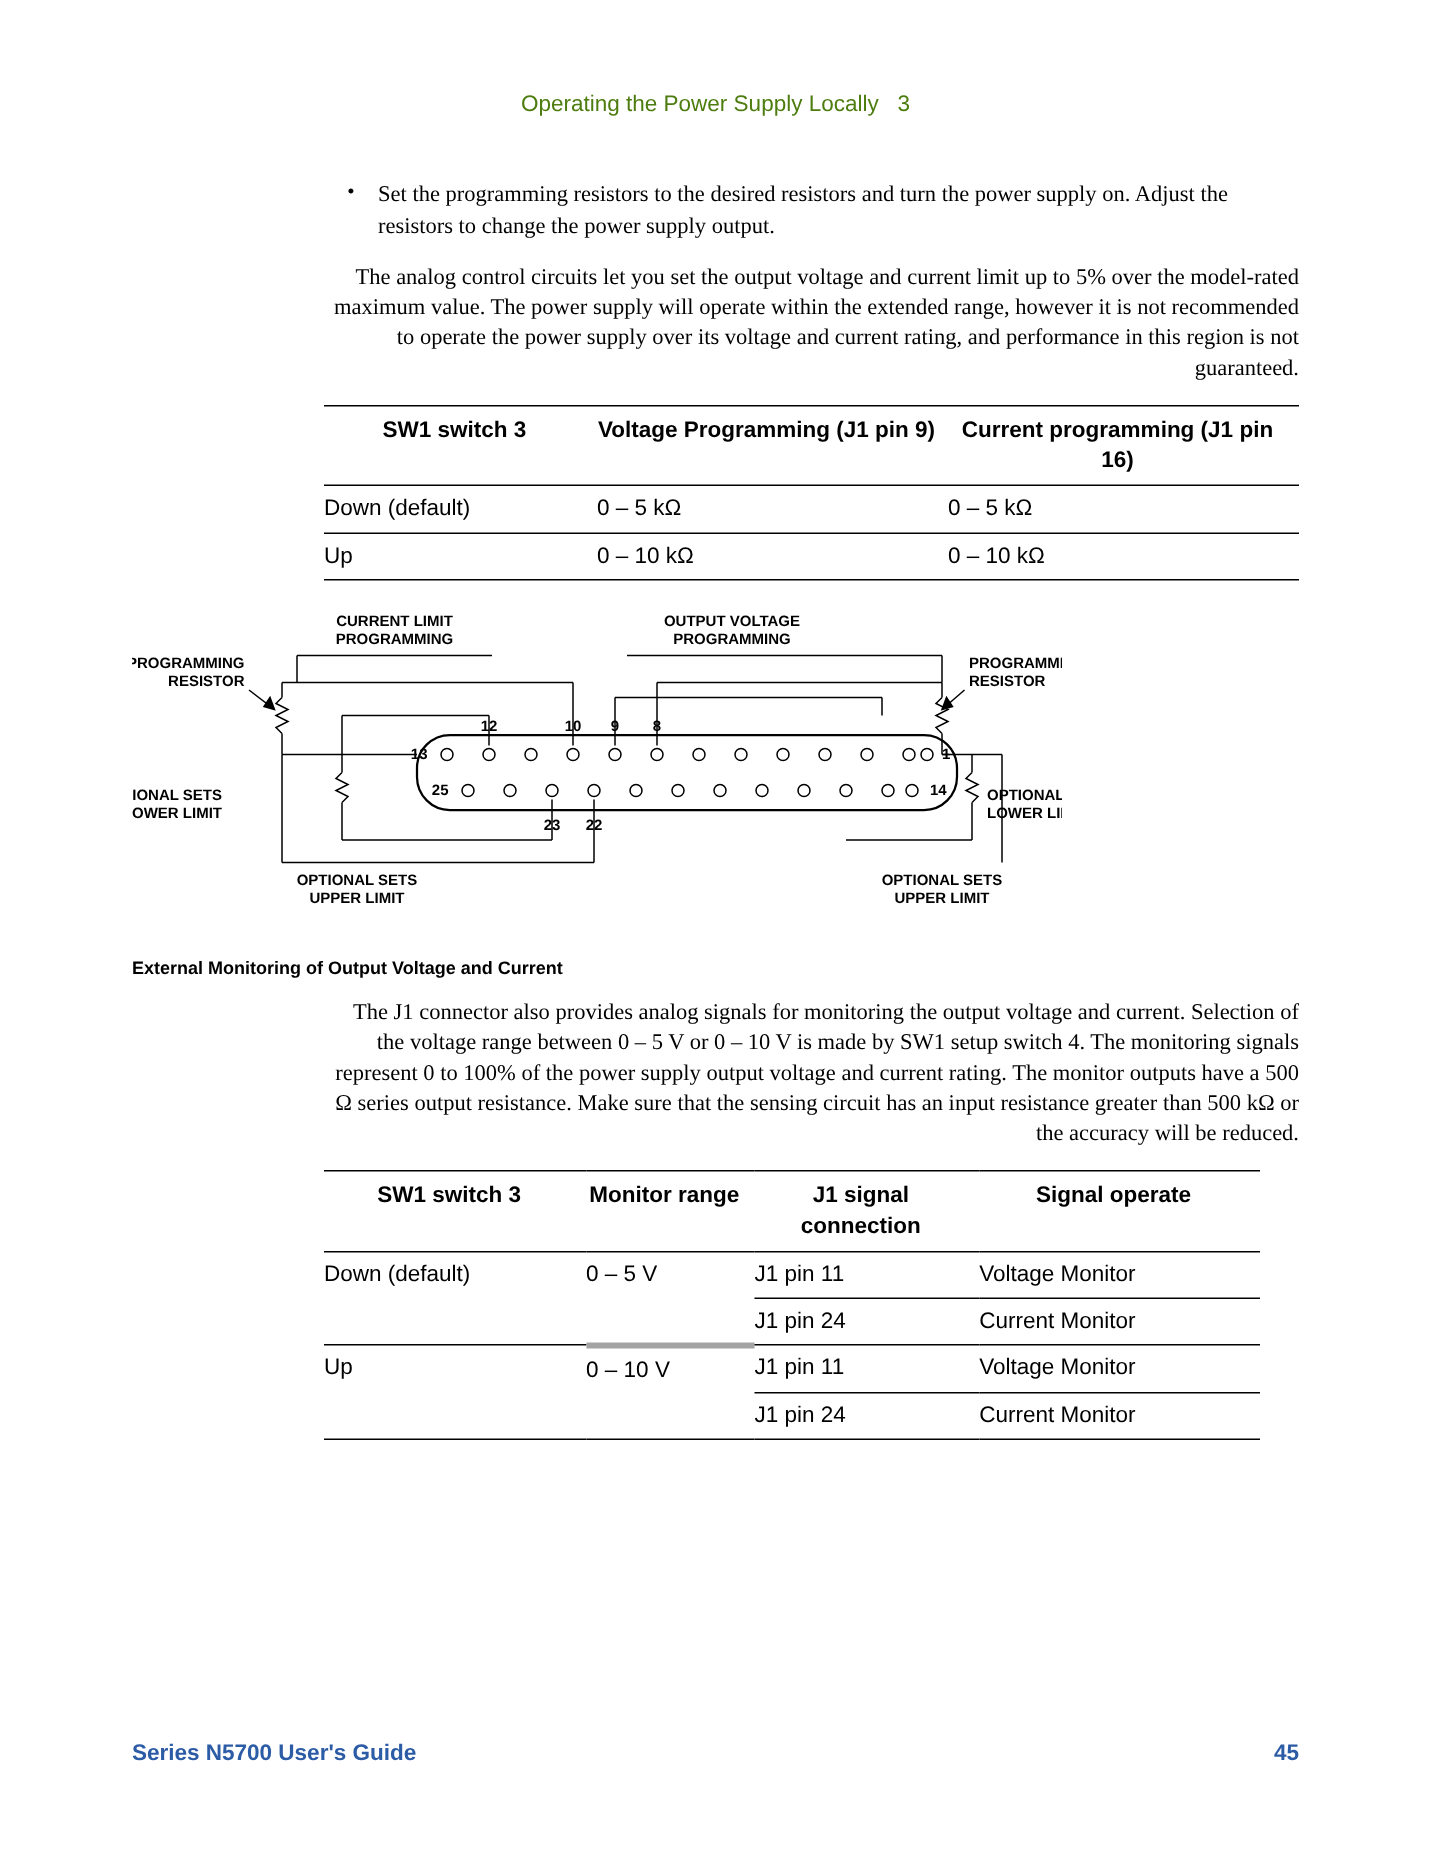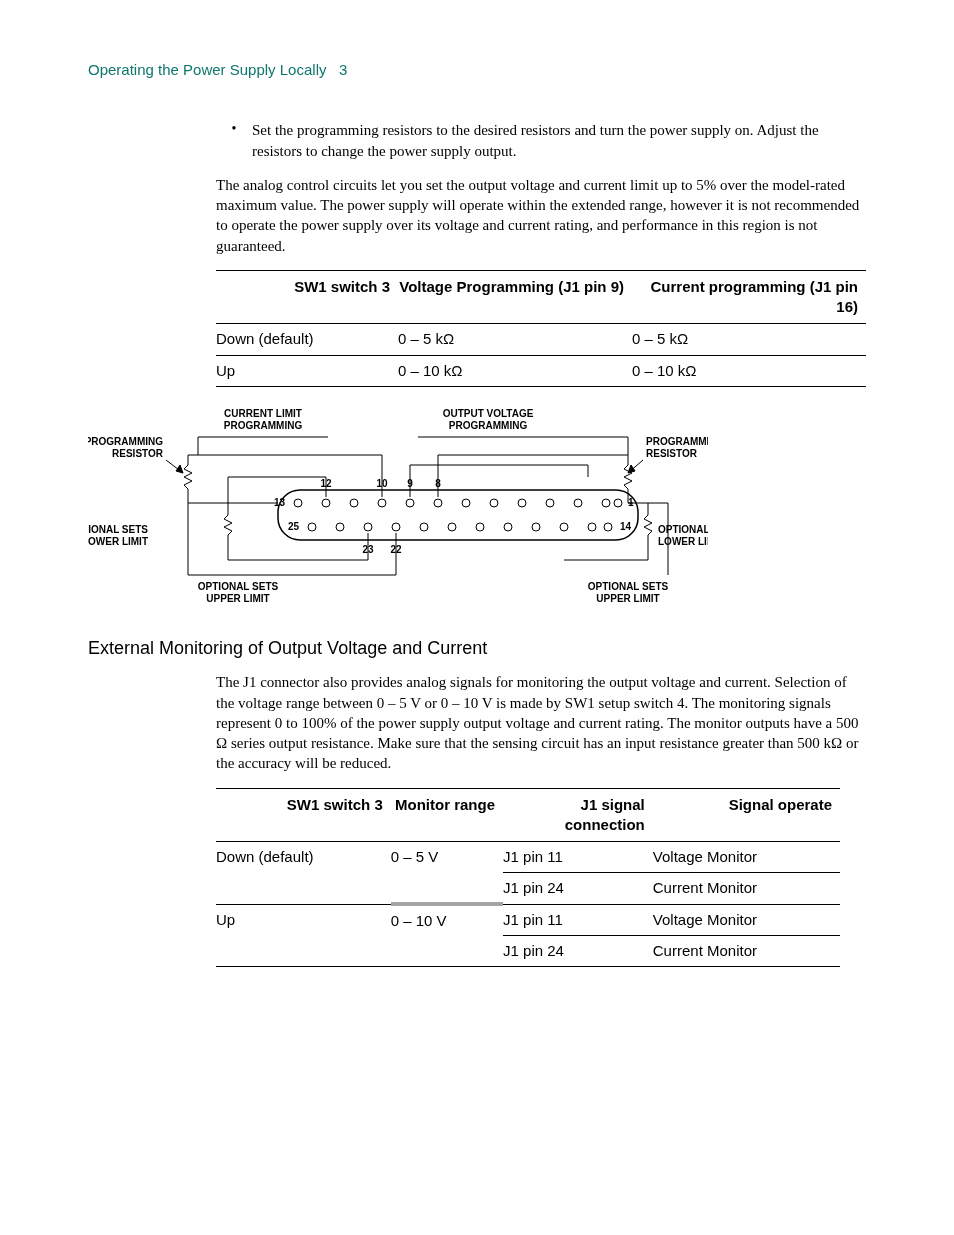--- a/index.html
+++ b/index.html
@@ -14,23 +14,23 @@
     font-size: 15px;
     line-height: 1.35;
   }
   .page {
     padding: 60px 88px 40px 88px;
     box-sizing: border-box;
     height: 100%;
     position: relative;
   }
   .running-header {
-    text-align: left;
+    text-align: center;
     font-family: 'Arial Narrow', Arial, sans-serif;
-    color: #0f766e;
+    color: #4d7c0f;
     font-size: 15px;
     margin-bottom: 40px;
   }
   .content-block {
     margin-left: 128px;
   }
   .bullet-row {
     display: flex;
     margin-bottom: 14px;
   }
@@ -38,45 +38,46 @@
     width: 36px;
     text-align: center;
     flex: 0 0 36px;
     font-size: 14px;
   }
   .bullet-text {
     flex: 1;
   }
   .para {
     margin: 0 0 14px 0;
+    text-align: right;
   }
   table.data {
     border-collapse: collapse;
     width: 100%;
     font-family: 'Arial Narrow', Arial, sans-serif;
     font-size: 15px;
     margin: 8px 0 18px 0;
   }
   table.data th {
-    text-align: right;
+    text-align: center;
     font-weight: bold;
     padding: 6px 8px 6px 0;
     border-top: 1.5px solid #000;
     border-bottom: 1px solid #000;
     vertical-align: top;
   }
   table.data td {
     padding: 5px 8px 5px 0;
     border-bottom: 1px solid #000;
     vertical-align: top;
   }
   .h2 {
     font-family: 'Arial Narrow', Arial, sans-serif;
-    font-weight: normal;
-    font-size: 18px;
+    font-weight: bold;
+    font-size: 12px;
     margin: 26px 0 12px 0;
   }
   .diagram-wrap {
     margin-top: 8px;
     margin-bottom: 8px;
   }
   .footer {
     position: absolute;
     bottom: 56px;
     left: 88px;
@@ -287,13 +288,17 @@
         </tr>
         <tr>
           <td>J1 pin 24</td>
           <td>Current Monitor</td>
         </tr>
       </tbody>
     </table>
 
   </div>
 
+  <div class="footer">
+    <span>Series N5700 User's Guide</span>
+    <span>45</span>
+  </div>
 </div>
 
 </body></html>

